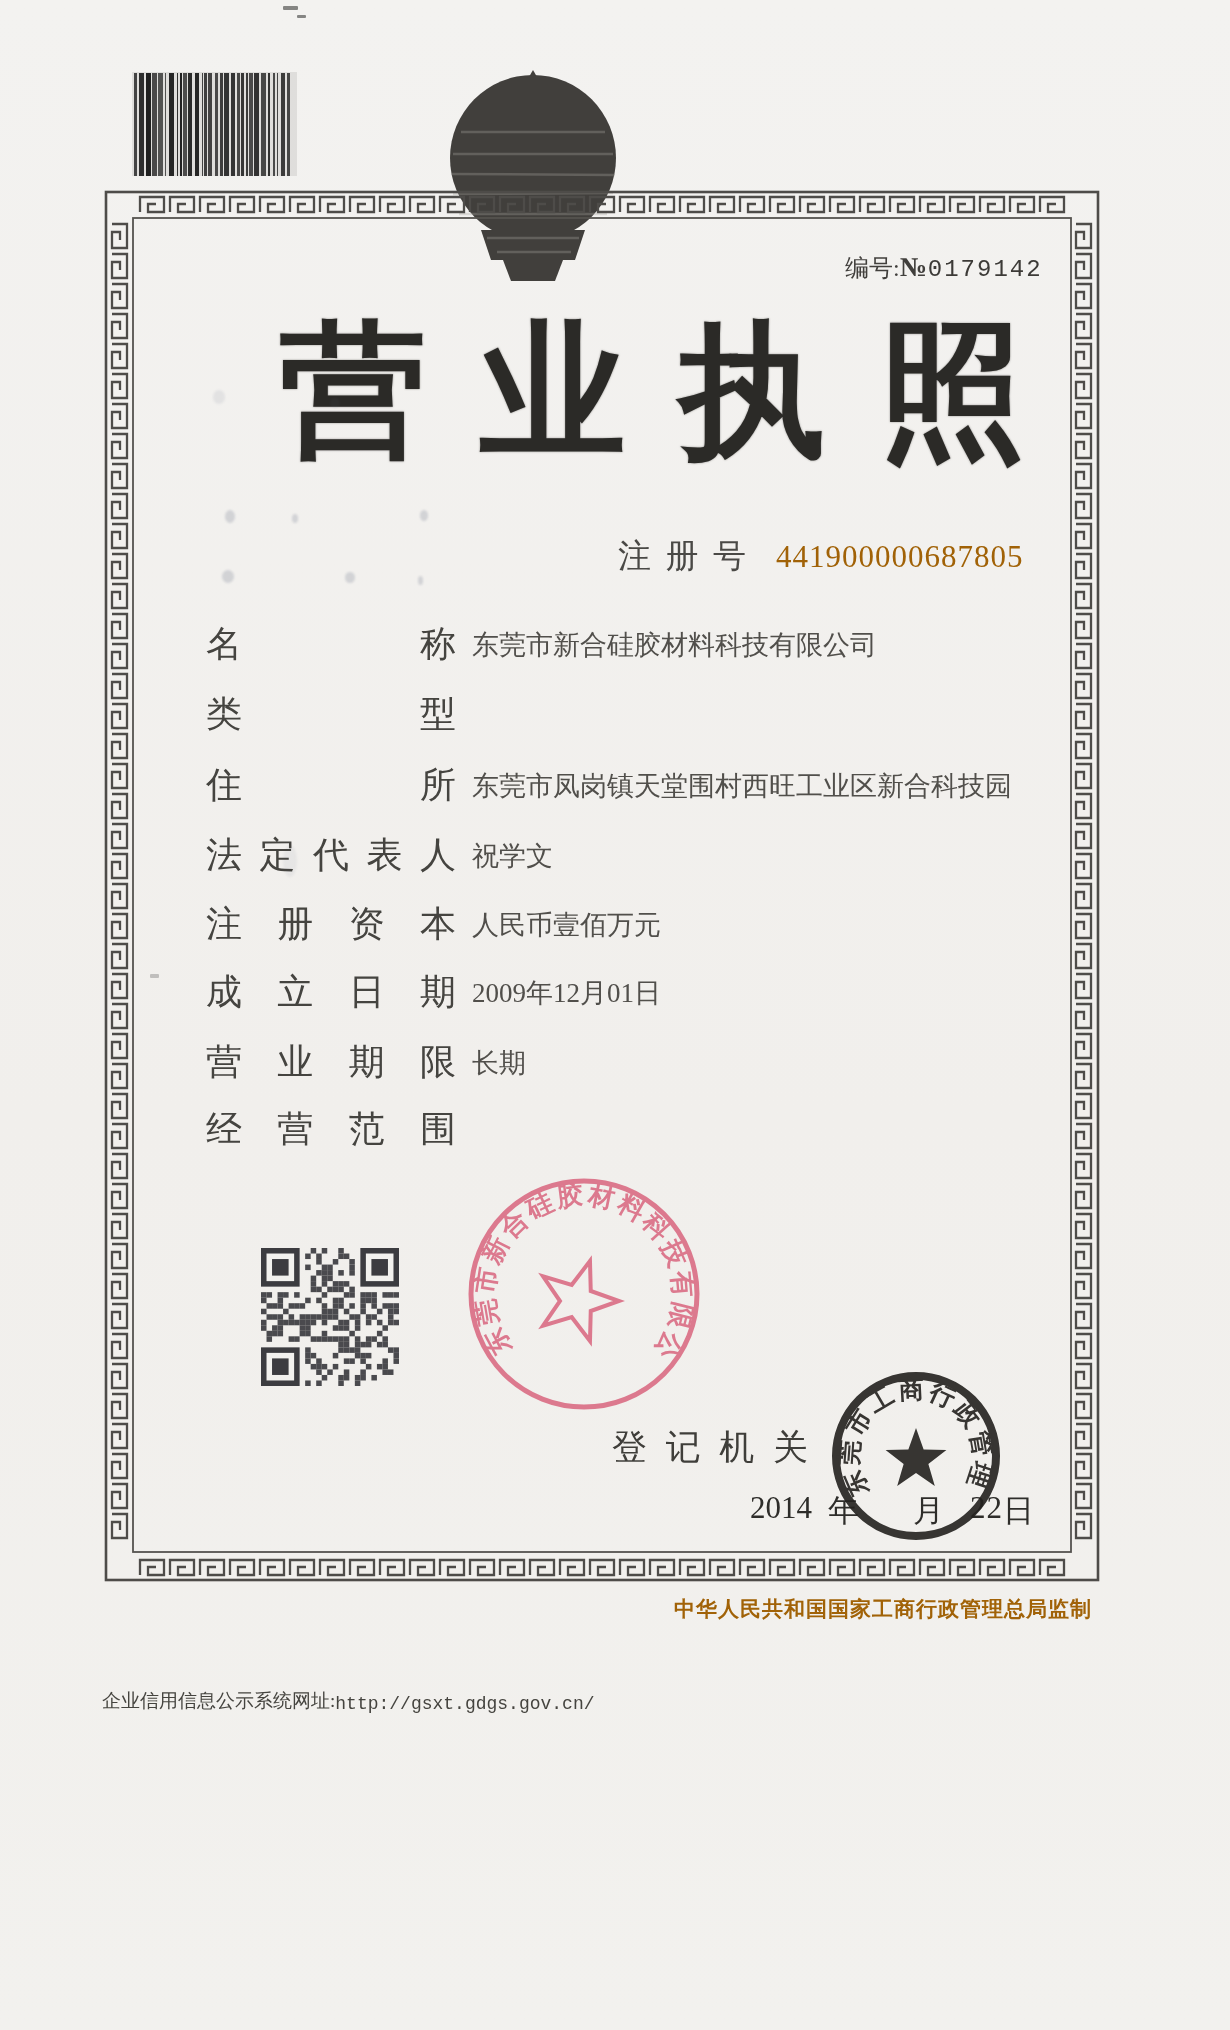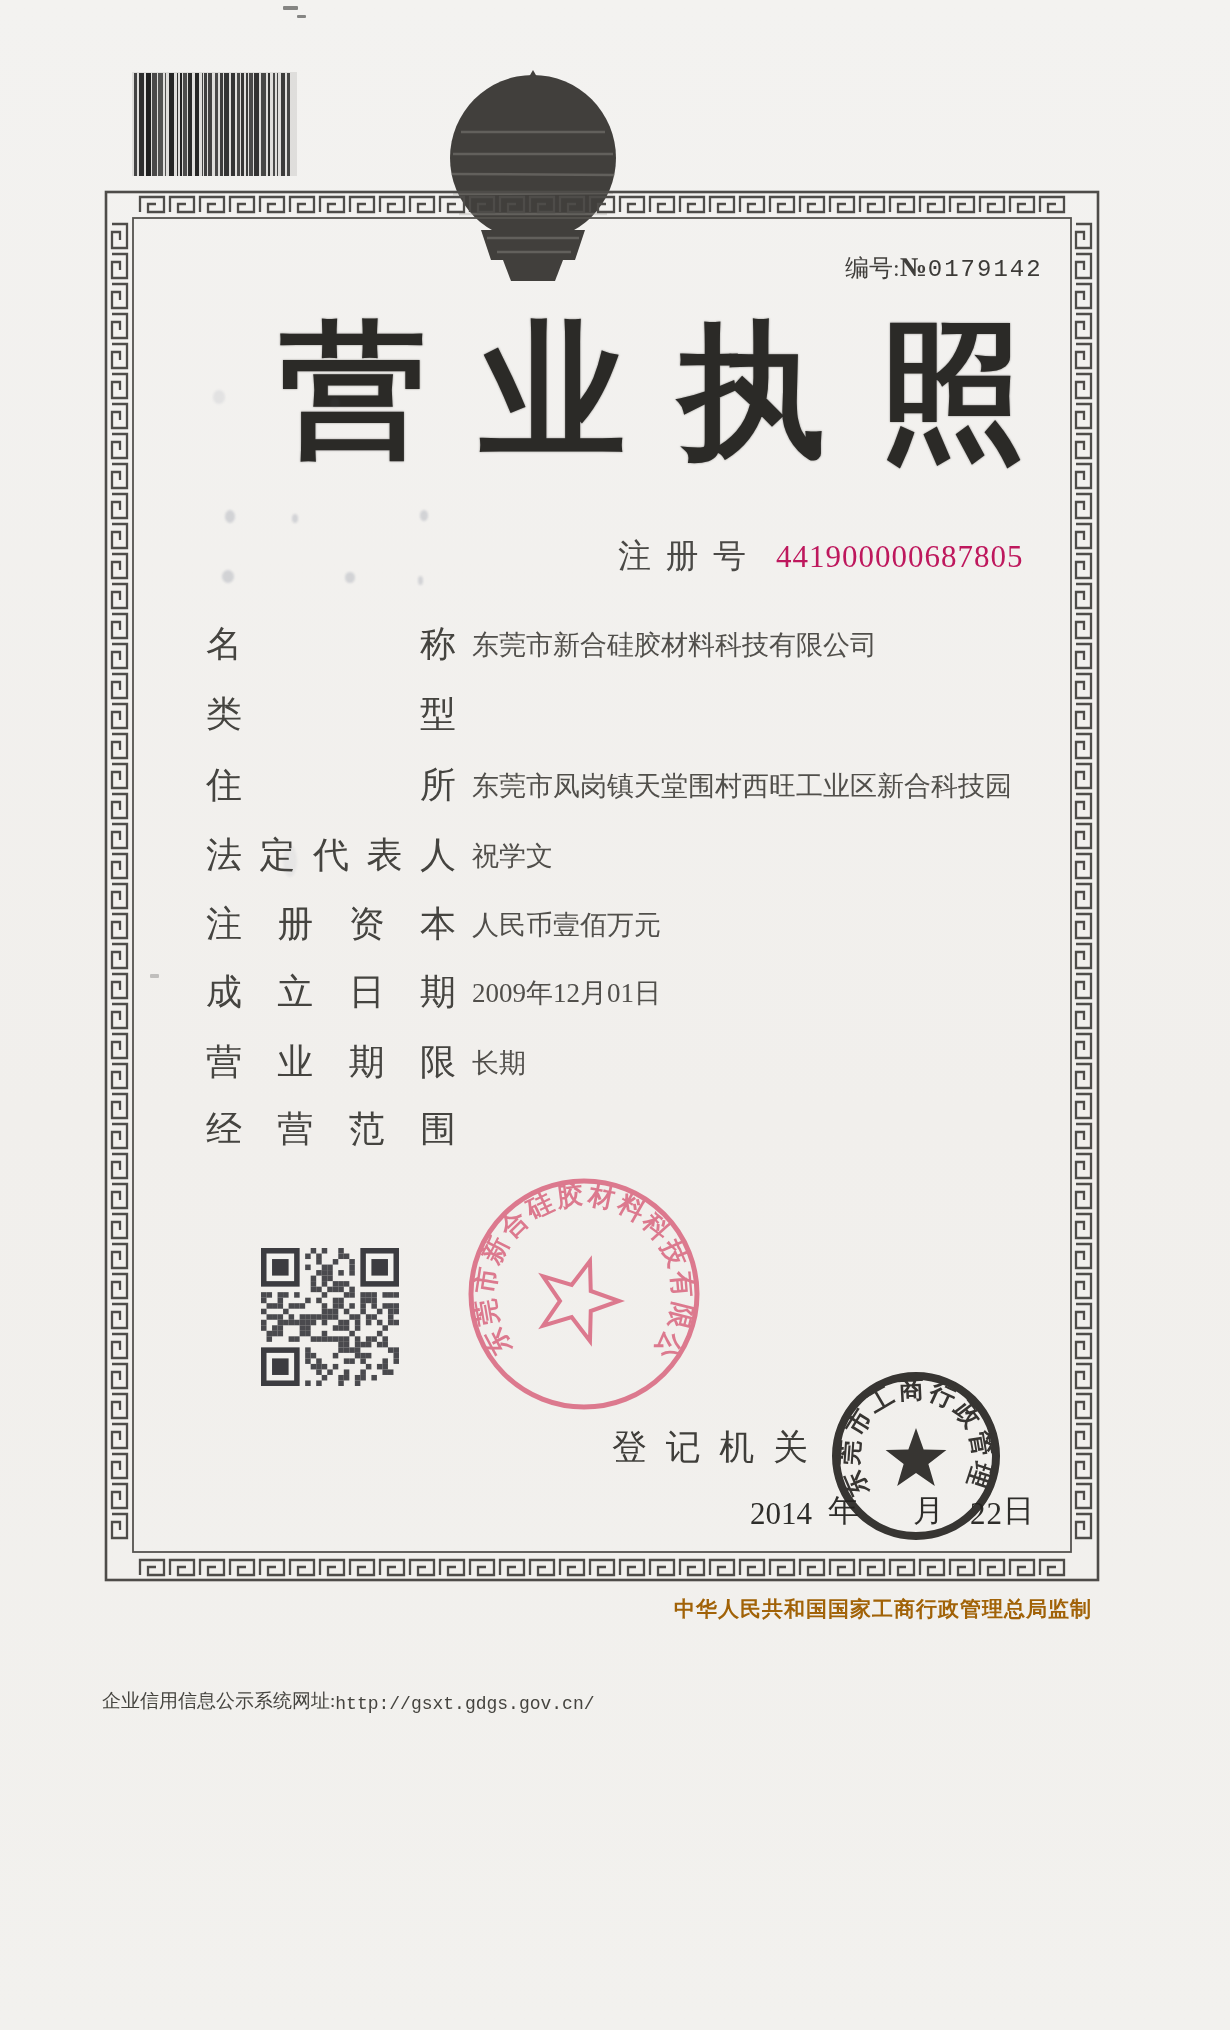--- a/index.html
+++ b/index.html
@@ -24,31 +24,31 @@
     left:280px;top:318px;width:745px;height:175px;
     font-family:"Liberation Sans","DejaVu Sans",sans-serif;
     font-size:146px;font-weight:900;color:#2b2a27;
     text-shadow:0 0 2px rgba(43,42,39,.55);
     line-height:1;
   }
 
   
   .regline{left:618px;top:534px;display:flex;align-items:baseline}
   .regline .rlabel{width:128px;font-size:33px;color:#4a4946}
-  .regline .rnum{margin-left:30px;font-size:31px;letter-spacing:1px;color:#be185d}
+  .regline .rnum{margin-left:30px;font-size:31px;letter-spacing:1px;color:#a16207}
 
   
   .row{position:absolute;left:206px;display:flex;align-items:flex-start;width:886px}
   .flabel{width:250px;font-size:36px;color:#454440;flex:none}
   .fvalue{margin-left:16px;margin-top:7px;font-size:27px;color:#514f4b}
   .row.scope .fvalue{font-size:21px;line-height:30px;margin-top:5px;width:622px}
 
   
   .registry-label{left:612px;top:1424px;width:196px;font-size:35px;color:#3f3e3a}
-  .issue-date{left:750px;top:1490px;display:flex;align-items:flex-end;font-size:31px;color:#2e2d2a}
+  .issue-date{left:750px;top:1490px;display:flex;align-items:flex-start;font-size:31px;color:#2e2d2a}
   .issue-date .u1{margin-left:16px}
   .issue-date .u2{margin-left:54px}
   .issue-date .dd{margin-left:26px;letter-spacing:1px}
 
   
   .footer-left{left:102px;top:1688px;font-size:19px;color:#45443f;display:flex;align-items:flex-end}
   .footer-left .url{font-family:Liberation Mono, monospace;font-size:18px;color:#45443f}
   .footer-right{right:138px;top:1595px;font-size:21px;font-weight:600;letter-spacing:1px;color:#a16207}
 
   

